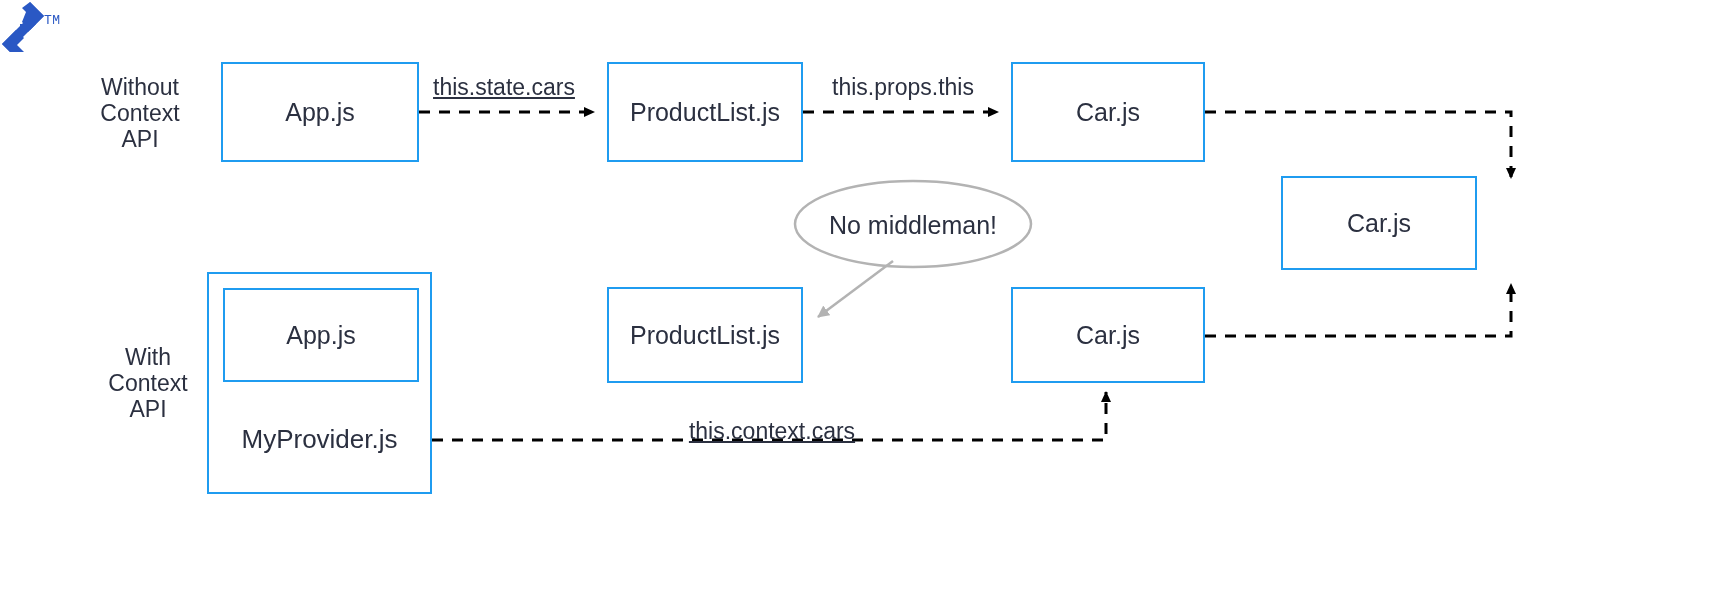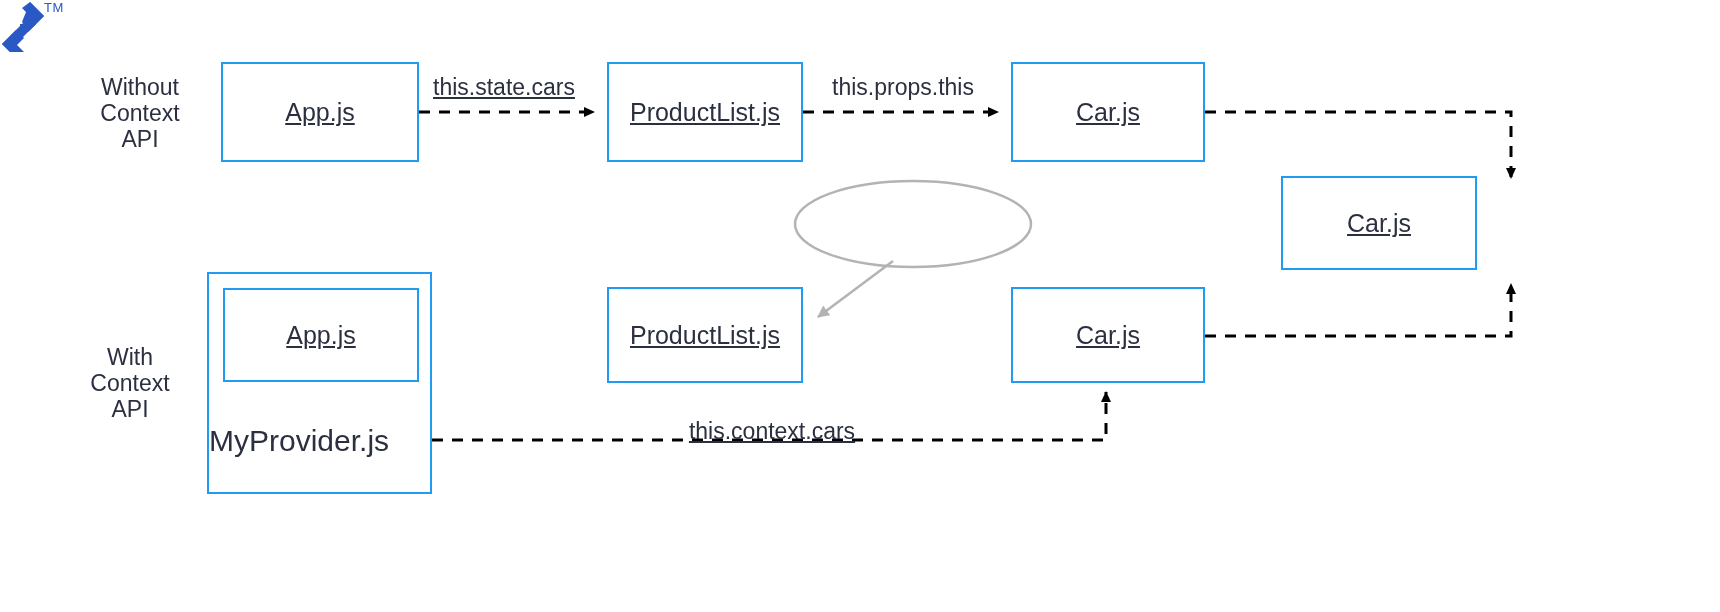--- a/index.html
+++ b/index.html
@@ -22,24 +22,24 @@
   .logo {
     position: absolute;
     left: 0px;
     top: 0px;
     width: 70px;
     height: 56px;
   }
   .logo-tm {
     position: absolute;
     left: 44px;
-    top: 0px;
+    top: 13px;
     font-size: 13px;
     color: #2a58c4;
-    font-family: Liberation Sans, sans-serif;
+    font-family: Liberation Mono, monospace;
     letter-spacing: 0.5px;
   }
 
   
   .section-label {
     position: absolute;
     text-align: center;
     color: #2b3040;
     font-size: 23px;
     line-height: 26px;
@@ -55,33 +55,33 @@
     background: #ffffff;
     display: flex;
     align-items: center;
     justify-content: center;
   }
   .node-label {
     color: #2b3040;
     font-size: 25px;
     font-family: "Liberation Sans", sans-serif;
     white-space: nowrap;
-    text-decoration: underline;
   }
   .provider-box {
     position: absolute;
     box-sizing: border-box;
     border: 2px solid #1f9cf0;
     background: #ffffff;
   }
   .provider-label {
     position: absolute;
     width: 100%;
+    text-align: center;
     color: #2b3040;
-    font-size: 30px;
+    font-size: 26px;
     font-family: "Liberation Sans", sans-serif;
     white-space: nowrap;
   }
 
   
   .edge-label {
     position: absolute;
     color: #2b3040;
     font-size: 23px;
     font-family: "Liberation Sans", sans-serif;
@@ -121,21 +121,21 @@
         <polygon points="2,44 16,30 24,38 10,52"></polygon>
         <polygon points="20,24 36,24 28,32 20,32"></polygon>
       </g>
     </svg>
   </div>
   <div class="logo-tm">TM</div>
 
   <div class="section-label" style="left:78px; top:74px; width:124px;">Without
 Context
 API</div>
-  <div class="section-label" style="left:68px; top:344px; width:124px;">With
+  <div class="section-label" style="left:86px; top:344px; width:124px;">With
 Context
 API</div>
 
   <svg class="edges">
     <defs>
       <marker id="arrowBlack" markerWidth="12" markerHeight="12" refX="10" refY="5" orient="auto" markerUnits="userSpaceOnUse">
         <path d="M0,0 L11,5 L0,10 z" fill="#000000"></path>
       </marker>
       <marker id="arrowGray" markerWidth="14" markerHeight="14" refX="11" refY="6" orient="auto" markerUnits="userSpaceOnUse">
         <path d="M0,0 L12,6 L0,12 z" fill="#b3b3b3"></path>
@@ -154,20 +154,21 @@
 
     <ellipse cx="913" cy="224" rx="118" ry="43" fill="#ffffff" stroke="#b3b3b3" stroke-width="2.5"></ellipse>
 
     <line x1="893" y1="261" x2="818" y2="317" stroke="#b3b3b3" stroke-width="2.5" marker-end="url(#arrowGray)"></line>
   </svg>
 
   <div class="edge-label" style="left:413px; top:74px; width:182px;text-decoration:underline;">this.state.cars</div>
   <div class="edge-label" style="left:808px; top:74px; width:190px;">this.props.this</div>
   <div class="edge-label" style="left:672px; top:418px; width:200px;text-decoration:underline;">this.context.cars</div>
 
+  <div class="callout-text" style="left:813px; top:211px; width:200px;">No middleman!</div>
 
   <div class="node" style="left:221px; top:62px; width:198px; height:100px;">
     <span class="node-label">App.js</span>
   </div>
 
   <div class="node" style="left:607px; top:62px; width:196px; height:100px;">
     <span class="node-label">ProductList.js</span>
   </div>
 
   <div class="node" style="left:1011px; top:62px; width:194px; height:100px;">

